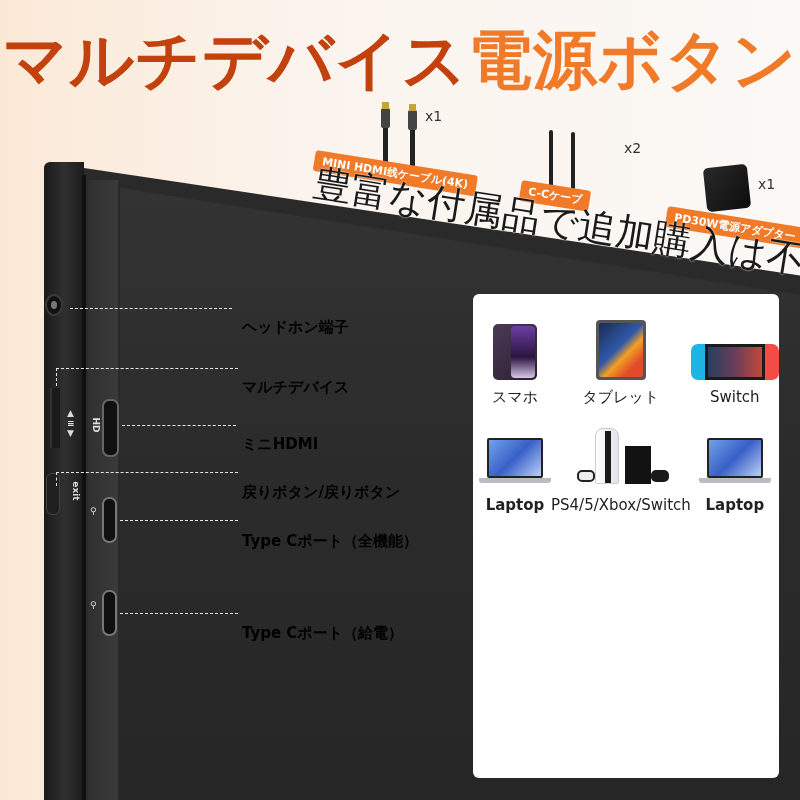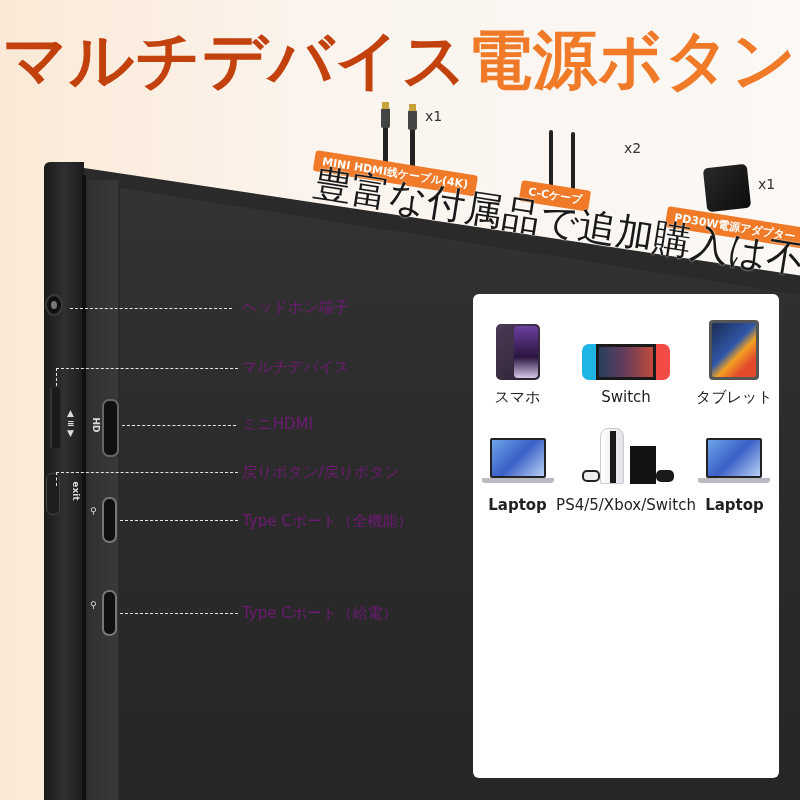--- a/index.html
+++ b/index.html
@@ -63,21 +63,21 @@
     }
     .subhead {
       position: absolute; left: 318px; top: 158px; font-size: 38px; color: #1a1a1a;
       transform-origin: left top; transform: rotate(9deg); white-space: nowrap;
       font-weight: normal; letter-spacing: 0px;
       text-shadow: 0 0 2px #fff;
     }
 
     
     .port-label {
-      position: absolute; color: #701a75; font-weight: normal; font-size: 15px; white-space: nowrap;
+      position: absolute; color: #000000; font-weight: bold; font-size: 15px; white-space: nowrap; margin-top: 20px;
     }
     .leader { position: absolute; border-top: 1px dashed #e8e8e8; height: 0; }
     .leader-v { position: absolute; border-left: 1px dashed #e8e8e8; width: 0; }
     .jack {
       position: absolute; left: 45px; top: 294px; width: 18px; height: 22px; border-radius: 50%;
       background: #111; border: 2px solid #3a3a3a;
     }
     .jack::after { content: ""; position: absolute; left: 4px; top: 5px; width: 6px; height: 8px; border-radius: 50%; background: #777; }
     .rocker {
       position: absolute; left: 50px; top: 388px; width: 10px; height: 60px; background: #1a1a1a;
@@ -207,40 +207,40 @@
 <div class="card">
   <div class="grid">
     <div class="cell">
       <div class="thumb">
           <div class="phone"></div>
         </div>
       <span class="cell-label">スマホ</span>
     </div>
     <div class="cell">
       <div class="thumb">
+          <div class="tablet">
+            <div></div>
+          </div>
+        </div>
+      <span class="cell-label">タブレット</span>
+    </div>
+    <div class="cell">
+      <div class="thumb">
           <div class="switch-dev">
             <div class="jl"></div>
             <div class="sc">
               <div></div>
             </div>
             <div class="jr"></div>
           </div>
         </div>
       <span class="cell-label">Switch</span>
     </div>
     <div class="cell">
       <div class="thumb">
-          <div class="tablet">
-            <div></div>
-          </div>
-        </div>
-      <span class="cell-label">タブレット</span>
-    </div>
-    <div class="cell">
-      <div class="thumb">
           <div class="laptop">
             <div class="scr">
               <div></div>
             </div>
             <div class="base"></div>
           </div>
         </div>
       <span class="cell-label bold">Laptop</span>
     </div>
     <div class="cell">

